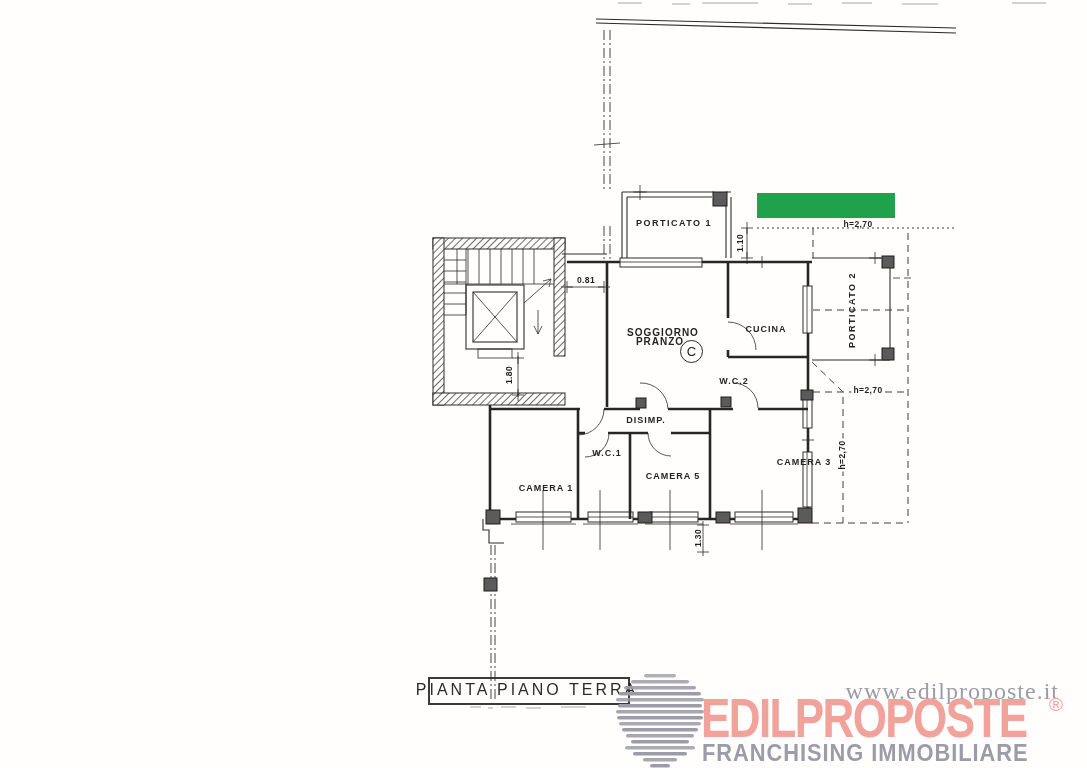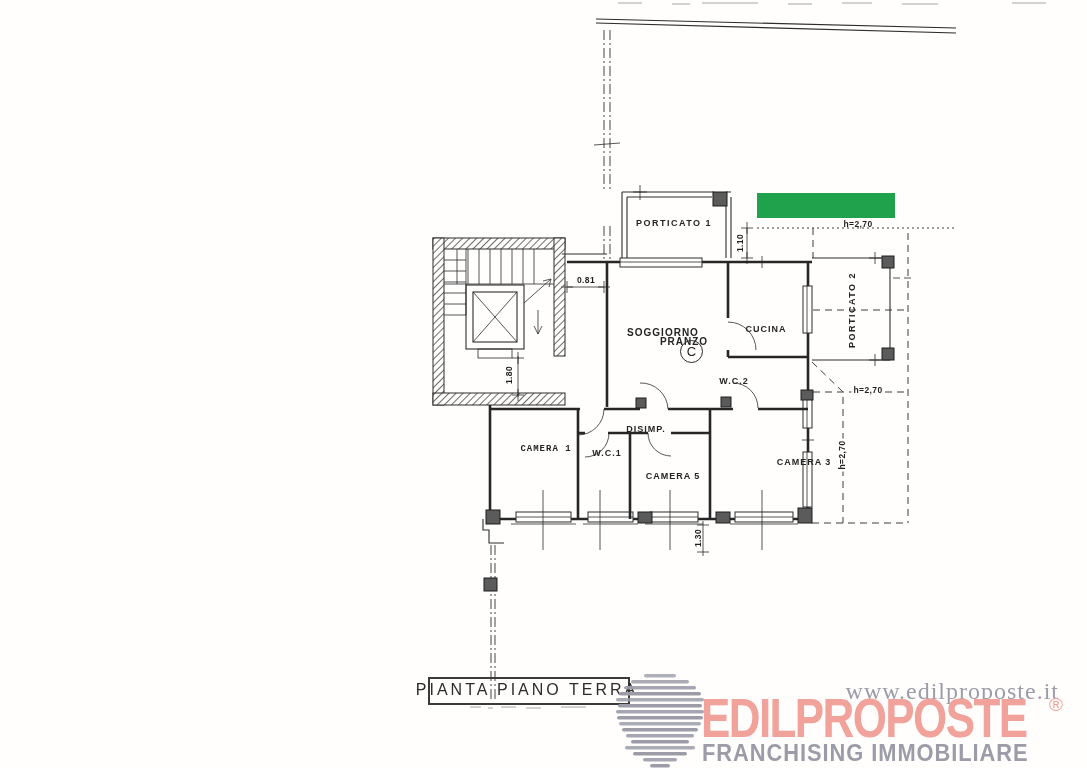--- a/index.html
+++ b/index.html
@@ -204,27 +204,27 @@
     <g>
       <path class="ht" d="M567,287 H604 M567,281 V293 M561,287 H573 M604,281 V293 M598,287 H610"></path>
       <path class="ht" d="M518,356 V397 M512,358 H524 M518,352 V364 M512,395 H524 M518,389 V401"></path>
       <path class="ht" d="M543,490 V550 M600,490 V550 M670,490 V550 M762,490 V550"></path>
       <path class="ht" d="M703,521 V556 M697,525 H709 M697,552 H709"></path>
     </g>
   </svg>
 
   <span class="lbl" style="left:674px;top:224px;letter-spacing:1.5px;">PORTICATO 1</span>
   <span class="lbl small" style="left:663px;top:332px;">SOGGIORNO</span>
-  <span class="lbl small" style="left:660px;top:341px;margin-left:24px;">PRANZO</span>
+  <span class="lbl small" style="left:660px;top:341px;">PRANZO</span>
   <span class="class-badge">C</span>
   <span class="lbl" style="left:766px;top:310px;margin-top:20px;">CUCINA</span>
   <span class="lbl" style="left:734px;top:382px;">W.C.2</span>
   <span class="lbl rot" style="left:853px;top:310px;letter-spacing:1.5px;">PORTICATO 2</span>
-  <span class="lbl" style="left:646px;top:430px;">DISIMP.</span>
-  <span class="lbl" style="left:546px;top:450px;font-family:Liberation Mono, monospace;">CAMERA 1</span>
+  <span class="lbl" style="left:646px;top:421px;">DISIMP.</span>
+  <span class="lbl" style="left:546px;top:489px;">CAMERA 1</span>
   <span class="lbl" style="left:607px;top:454px;">W.C.1</span>
   <span class="lbl" style="left:673px;top:477px;">CAMERA 5</span>
   <span class="lbl" style="left:804px;top:463px;">CAMERA 3</span>
 
   <span class="dim" style="left:586px;top:280px;">0.81</span>
   <span class="dim rot" style="left:509px;top:375px;">1.80</span>
   <span class="dim rot" style="left:740px;top:243px;">1.10</span>
   <span class="dim rot" style="left:698px;top:538px;">1.30</span>
   <span class="dim" style="left:858px;top:224px;">h=2,70</span>
   <span class="dim bg" style="left:868px;top:390px;">h=2,70</span>

